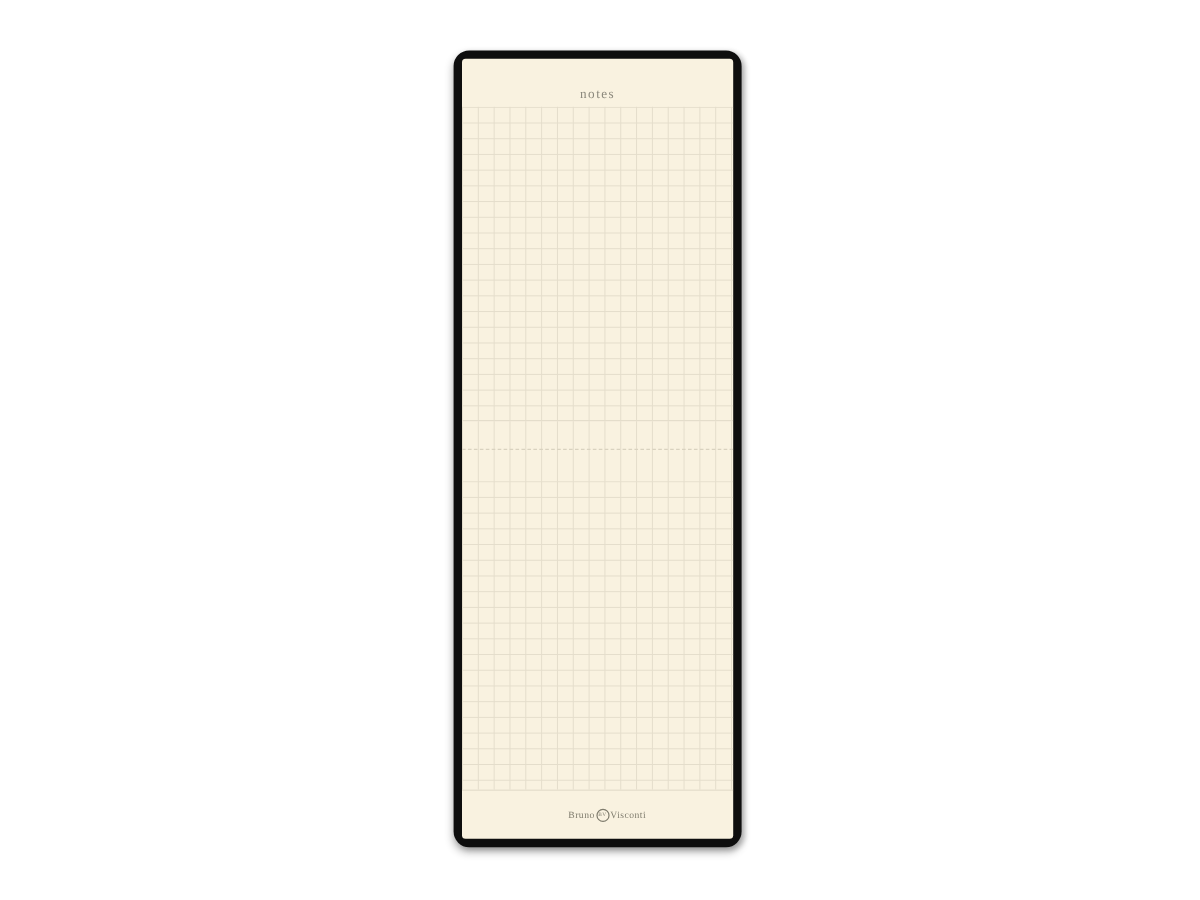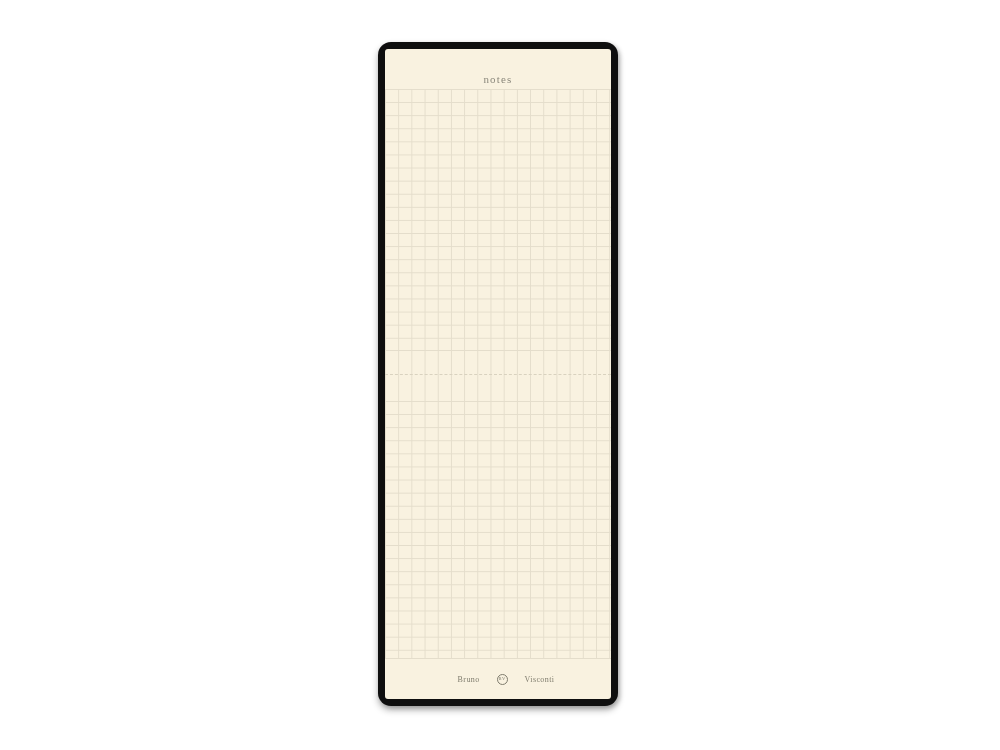--- a/index.html
+++ b/index.html
@@ -83,21 +83,21 @@
   }
   .footer {
     flex: 1 1 auto;
     display: flex;
     align-items: center;
     justify-content: center;
   }
   .brand {
     display: flex;
     align-items: center;
-    gap: 16px;
+    gap: 0;
     color: var(--brand-text);
     font-size: 8px;
     letter-spacing: 0.4px;
     margin-left: 16px;
   }
   .emblem {
     width: 11px; height: 11px;
     border: 1px solid var(--brand-text);
     border-radius: 50%;
     display: inline-flex;

